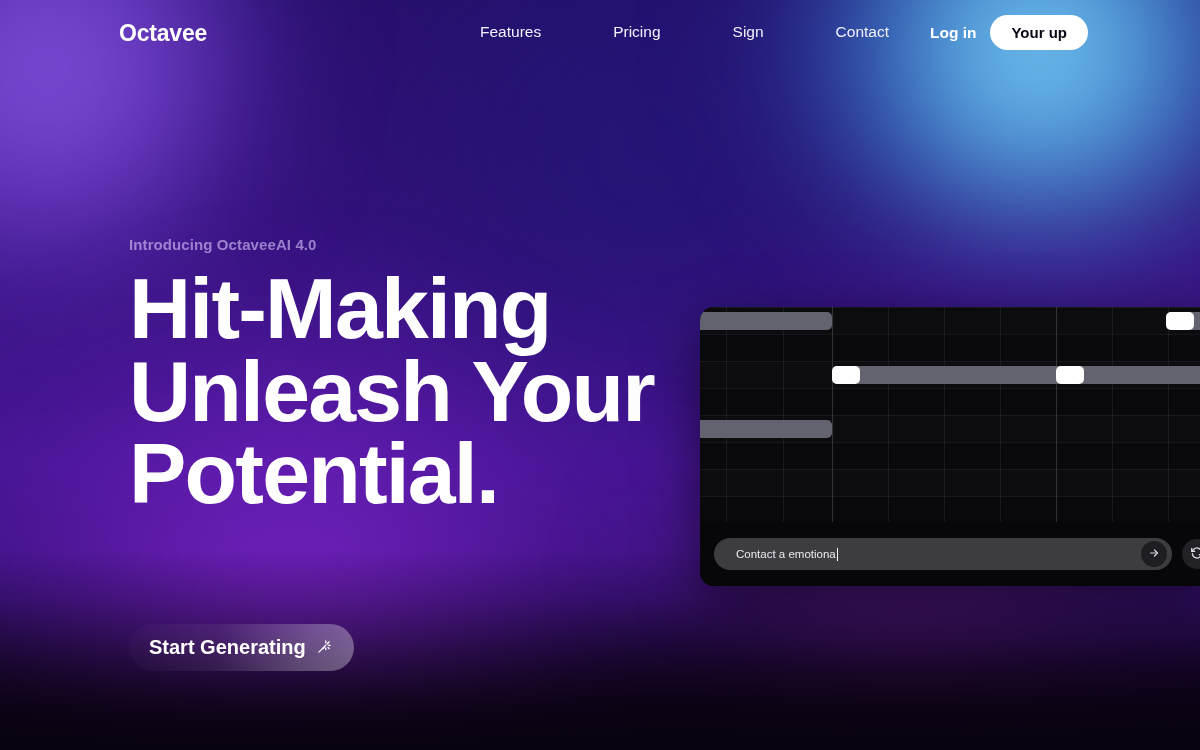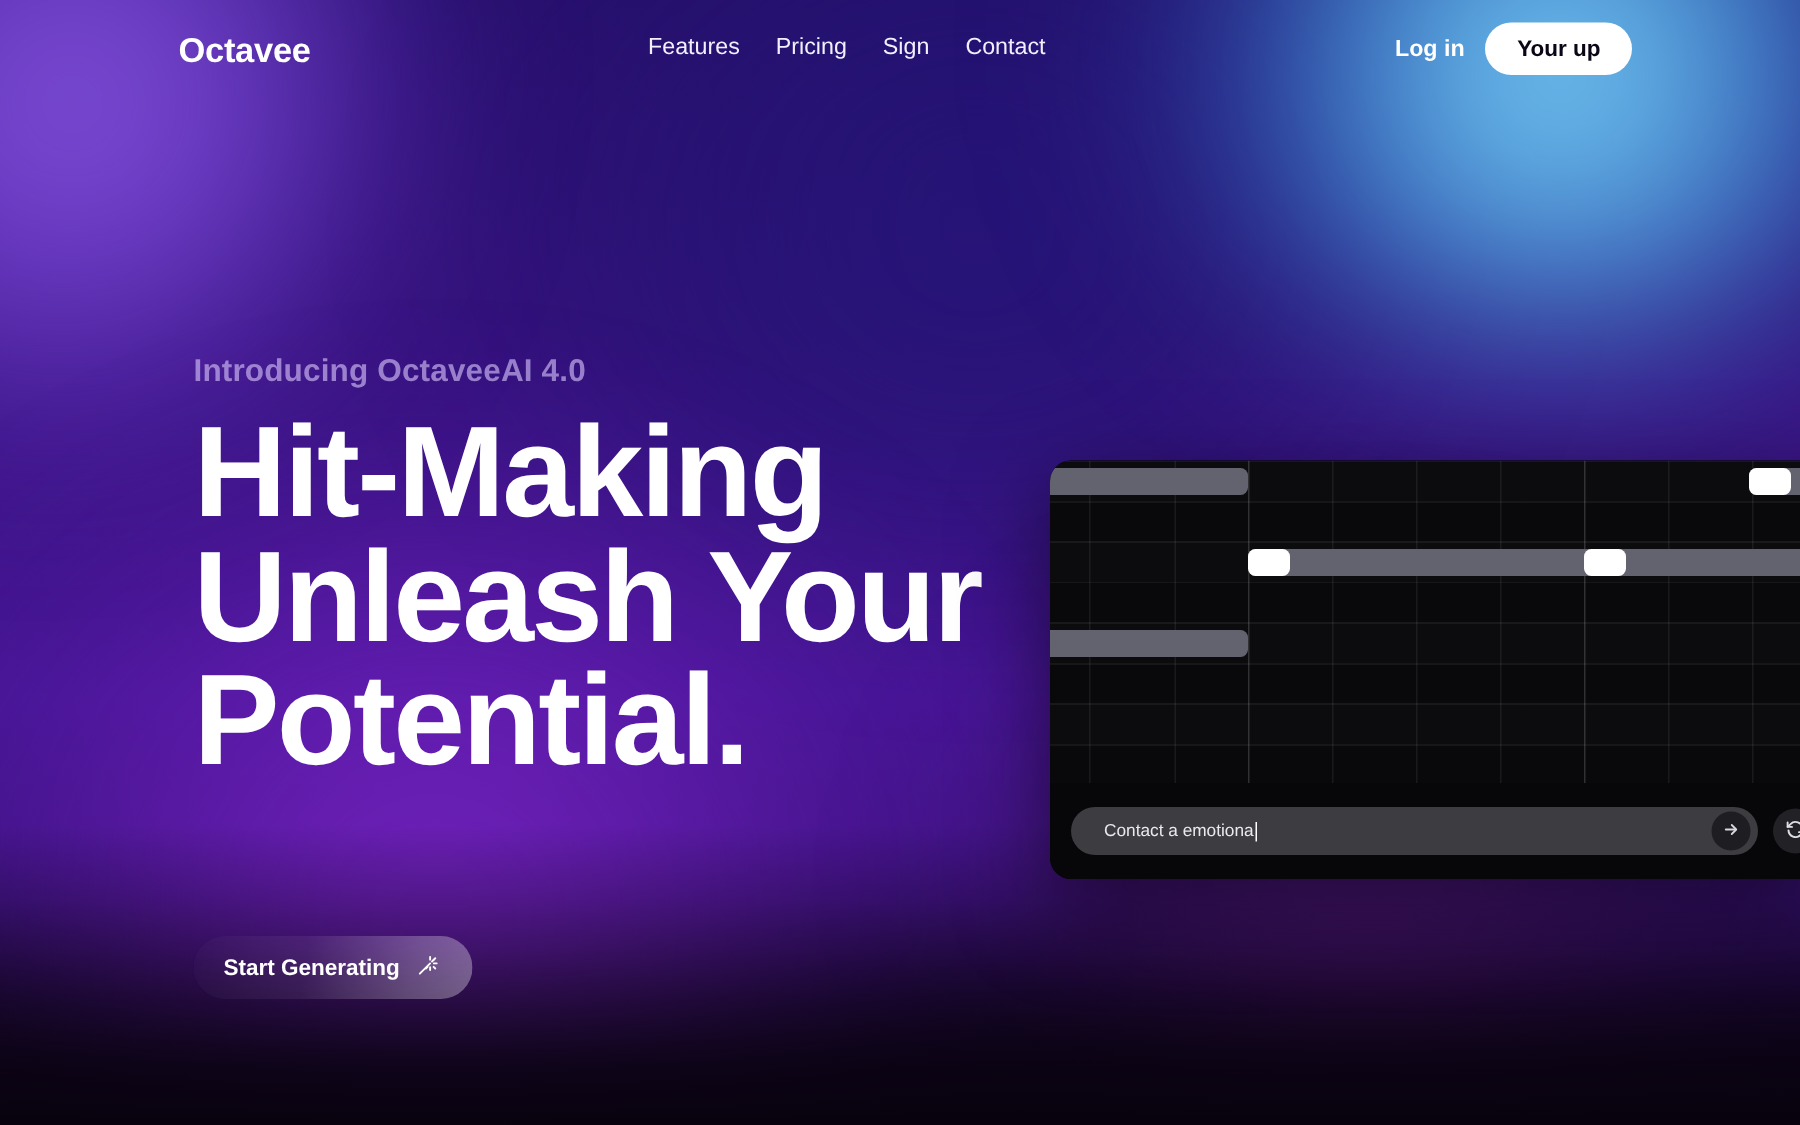--- a/index.html
+++ b/index.html
@@ -102,21 +102,21 @@
     position:absolute; left:119px; top:20px;
     font-size:23px; font-weight:bold; color:#ffffff;
     letter-spacing:-0.2px;
   }
   .nav-links {
     position:absolute; left:432px; top:23px;
     display:flex; gap:24px; align-items:center;
   }
   .nav-link {
     font-size:15.5px; color:#f2f0ff; text-decoration:none;
-    cursor:pointer; white-space:nowrap;
+    cursor:pointer; white-space:nowrap;margin-left:48px;
   }
   .nav-right {
     position:absolute; right:112px; top:15px;
     display:flex; align-items:center; gap:10px;
   }
   .login-link {
     font-size:15.5px; color:#ffffff; font-weight:600;
     text-decoration:none; cursor:pointer; padding:0 4px;
   }
   .signup-btn {
@@ -126,41 +126,41 @@
     padding:9px 21px; cursor:pointer;
     font-family:"Liberation Sans", sans-serif;
   }
 
   
   .hero {
     position:absolute; left:129px; top:236px;
     z-index:20; width:660px;
   }
   .eyebrow {
-    font-size:21px; font-weight:bold;
+    font-size:15px; font-weight:bold;
     color:rgba(214,196,250,0.62);
     letter-spacing:0.1px;
     margin-bottom:14px;
   }
   .headline {
     font-size:86px; font-weight:bold; color:#ffffff;
     line-height:0.96;
     letter-spacing:-1.8px;
     white-space:nowrap;
   }
   .headline-line { display:block; }
 
   .cta {
     position:absolute; left:129px; top:624px;
     z-index:20;
     display:inline-flex; align-items:center; gap:11px;
     padding:12px 22px 12px 20px;
     border-radius:999px;
     border:none;
-    color:#ffffff; font-size:15px; font-weight:bold;
+    color:#ffffff; font-size:20px; font-weight:bold;
     cursor:pointer;
     font-family:"Liberation Sans", sans-serif;
     background:linear-gradient(100deg,
       rgba(255,255,255,0.02) 0%,
       rgba(255,255,255,0.07) 40%,
       rgba(255,255,255,0.26) 78%,
       rgba(255,255,255,0.34) 100%);
     backdrop-filter:blur(2px);
   }
   .cta .wand { font-size:15px; line-height:1; }

